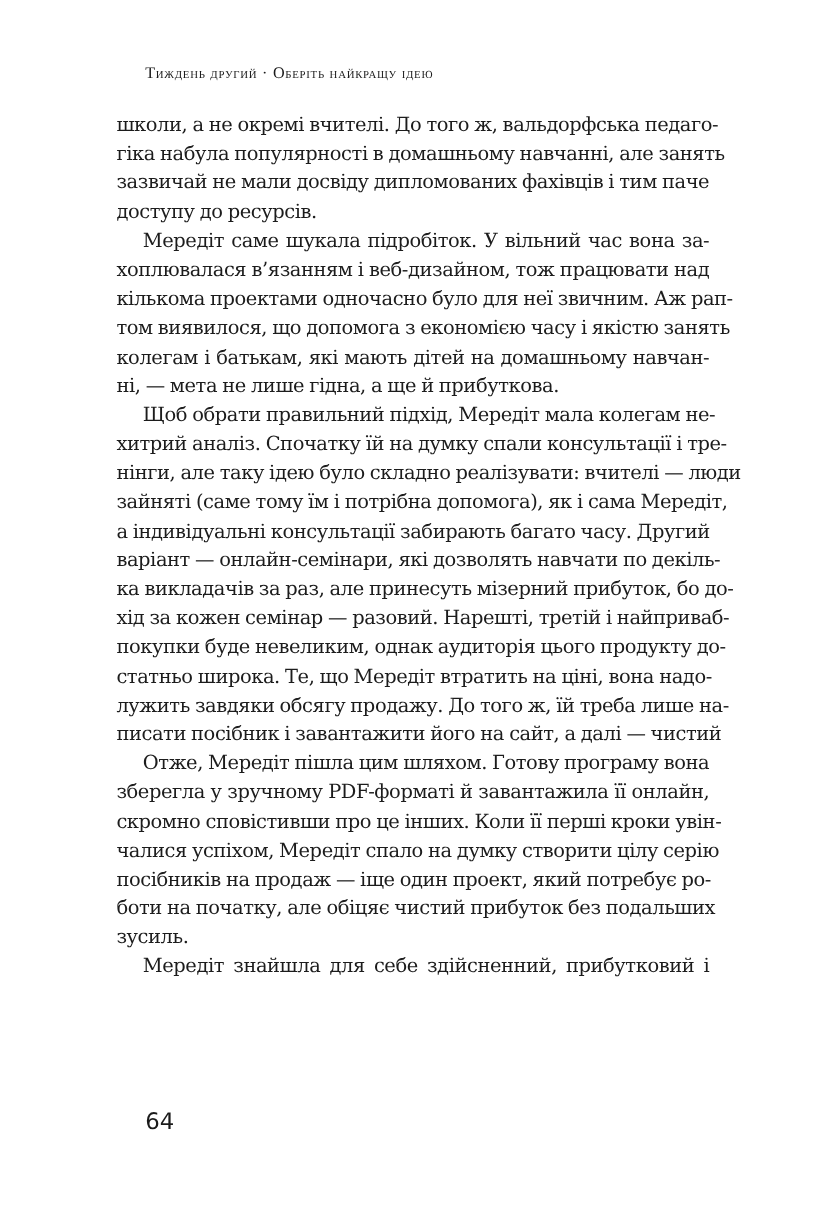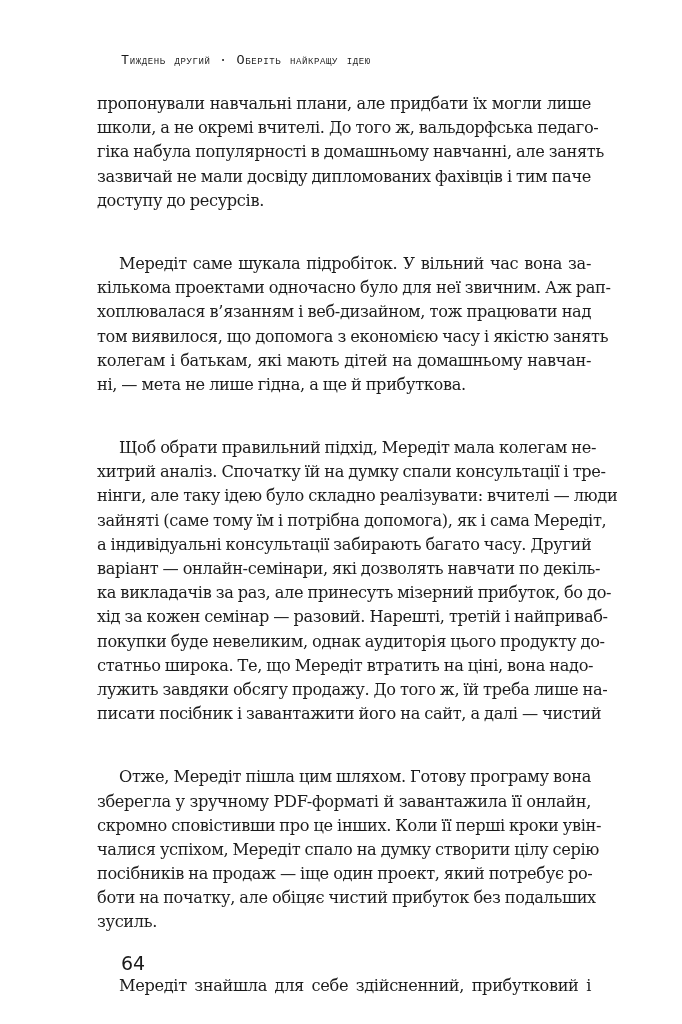--- a/index.html
+++ b/index.html
@@ -11,21 +11,21 @@
       width: 682px;
       height: 1024px;
       position: relative;
       overflow: hidden;
       color: #1c1c1c;
     }
     .running-header {
       position: absolute;
       left: 121px;
       top: 53px;
-      font-family: Liberation Mono, monospace;
+      font-family: Liberation Serif, serif;
       font-size: 13.5px;
       letter-spacing: 0.6px;
       font-variant: small-caps;
       color: #1a1a1a;
       white-space: nowrap;
     }
     .body-text {
       position: absolute;
       left: 97px;
       top: 92px;
@@ -42,51 +42,49 @@
       text-align: justify;
       text-align-last: justify;
       letter-spacing: -0.35px;
       word-spacing: -0.5px;
     }
     .line.last {
       text-align-last: left;
     }
     .line.indent {
       padding-left: 22px;
-      margin-top: 39px;
     }
     .page-number {
       position: absolute;
       left: 121px;
-      top: 952px;
+      top: 924px;
       font-family: "DejaVu Sans", sans-serif;
       font-size: 19px;
       color: #1a1a1a;
       text-align: right;
     }
   </style>
 </head>
 <body>
 
 <div class="running-header">Тиждень другий · Оберіть найкращу ідею</div>
 
 <div class="body-text">
 
   <div>
-    <span class="line">пропонували навчальні плани, але придбати їх могли лише</span>
     <span class="line">школи, а не окремі вчителі. До того ж, вальдорфська педаго-</span>
     <span class="line">гіка набула популярності в домашньому навчанні, але занять</span>
     <span class="line">зазвичай не мали досвіду дипломованих фахівців і тим паче</span>
     <span class="line last">доступу до ресурсів.</span>
   </div>
 
   <div>
     <span class="line indent">Мередіт саме шукала підробіток. У вільний час вона за-</span>
+    <span class="line">хоплювалася в’язанням і веб-дизайном, тож працювати над</span>
     <span class="line">кількома проектами одночасно було для неї звичним. Аж рап-</span>
-    <span class="line">хоплювалася в’язанням і веб-дизайном, тож працювати над</span>
     <span class="line">том виявилося, що допомога з економією часу і якістю занять</span>
     <span class="line">колегам і батькам, які мають дітей на домашньому навчан-</span>
     <span class="line last">ні, — мета не лише гідна, а ще й прибуткова.</span>
   </div>
 
   <div>
     <span class="line indent">Щоб обрати правильний підхід, Мередіт мала колегам не-</span>
     <span class="line">хитрий аналіз. Спочатку їй на думку спали консультації і тре-</span>
     <span class="line">нінги, але таку ідею було складно реалізувати: вчителі — люди</span>
     <span class="line">зайняті (саме тому їм і потрібна допомога), як і сама Мередіт,</span>

